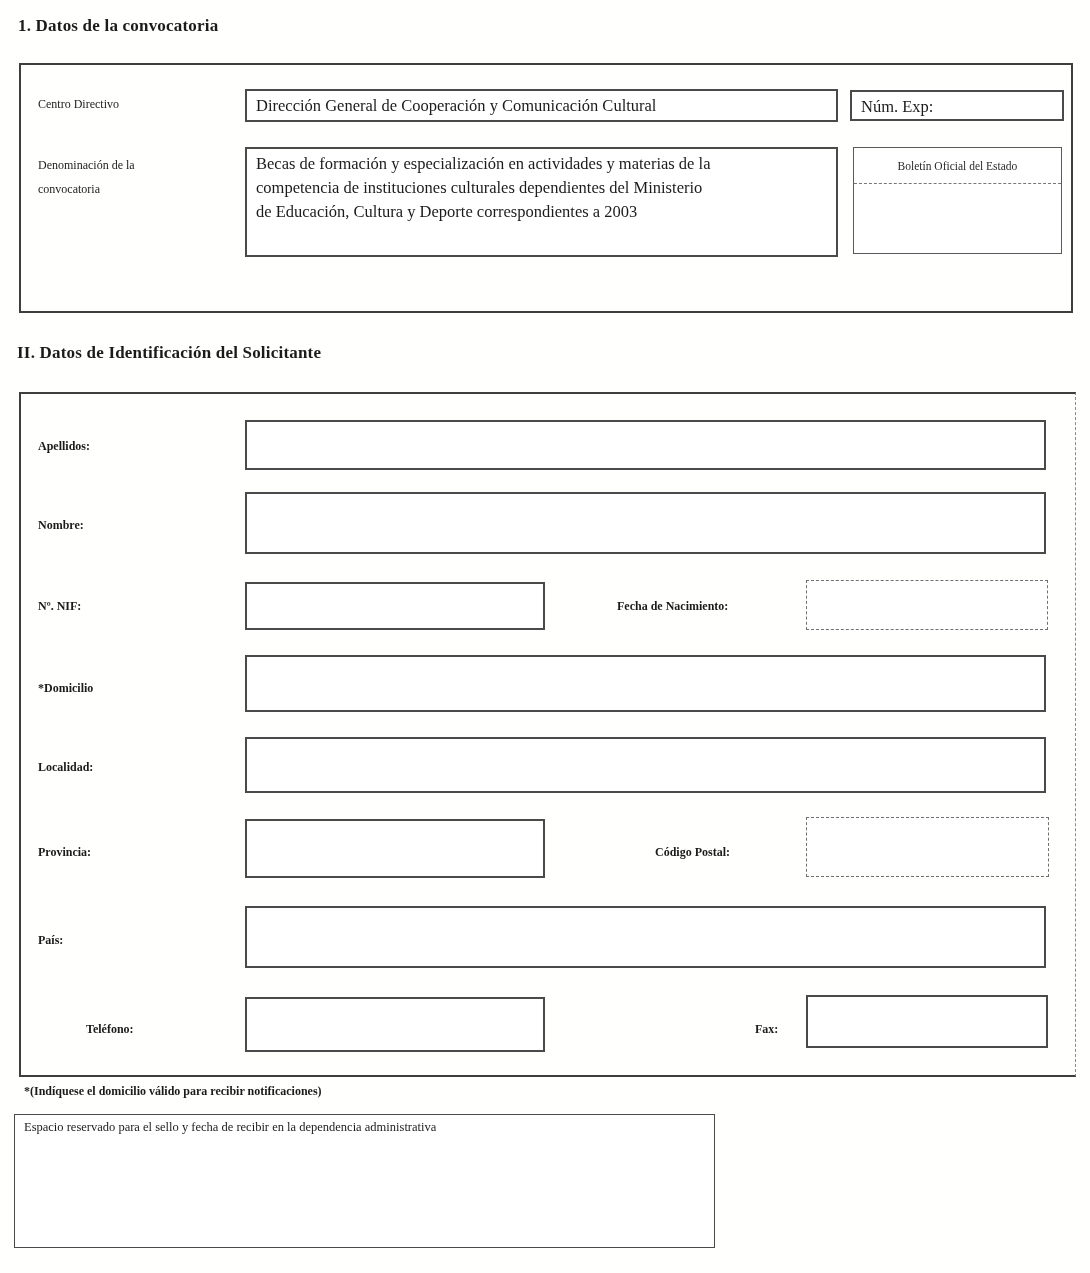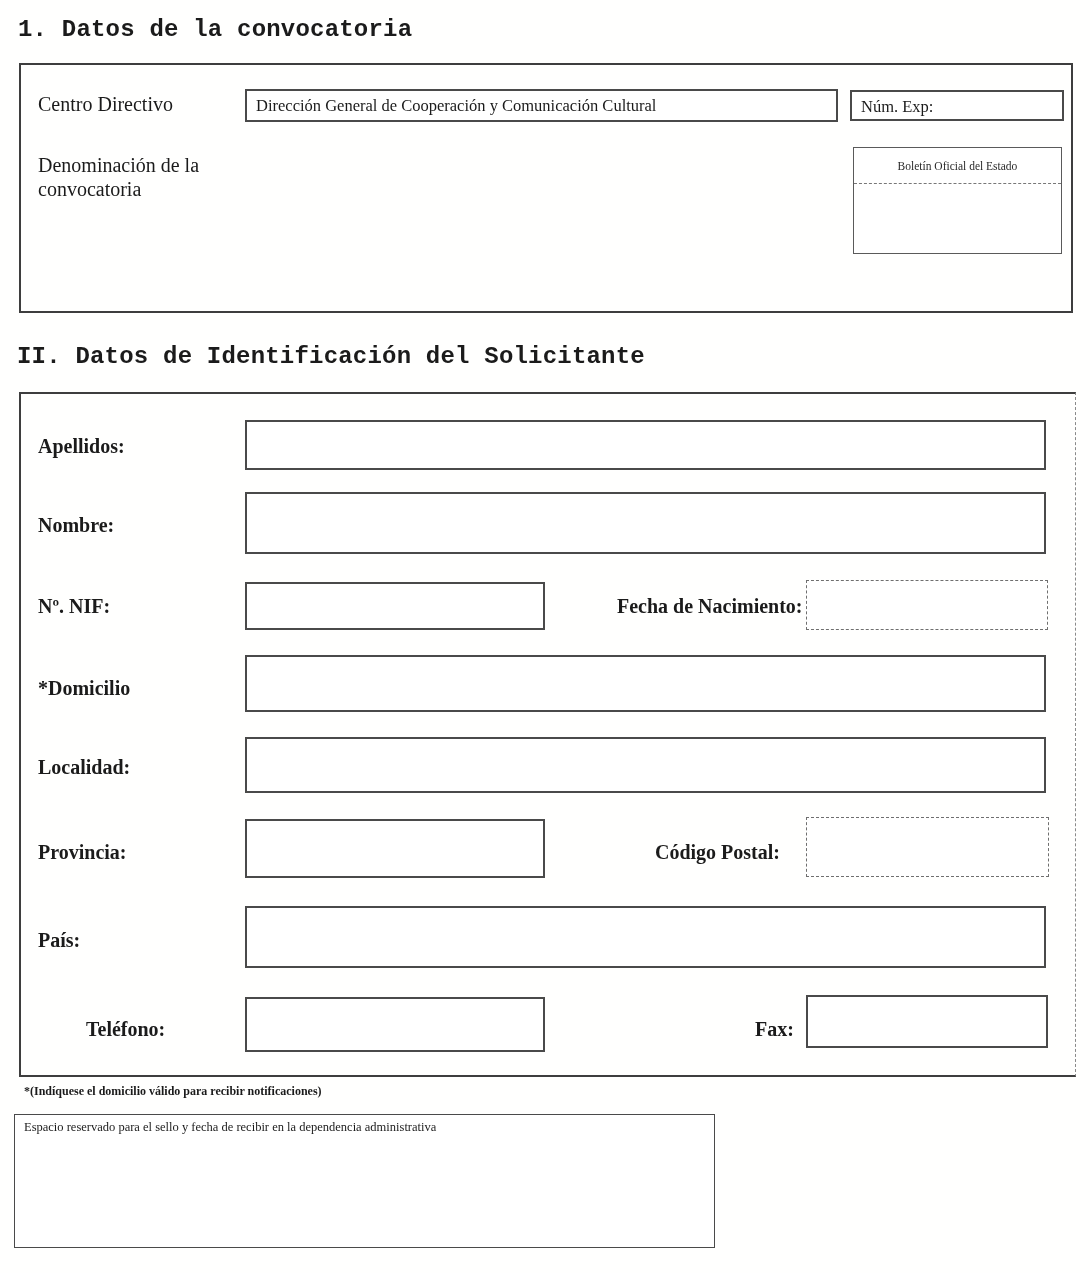--- a/index.html
+++ b/index.html
@@ -8,32 +8,31 @@
     width:1090px;height:1273px;
     margin:0 auto;
     background:#fffffe;
     color:#1b1b1b;
     font-family:"Liberation Serif","DejaVu Serif",serif;
     overflow:hidden;
   }
   .abs{position:absolute;}
   .heading{
     font-weight:bold;
-    font-size:24px;
+    font-size:17px;
     letter-spacing:.2px;
     white-space:nowrap;
-    font-family:Liberation Mono, monospace;
   }
   .outer-box{
     border:2px solid #3e3e3e;
     background:transparent;
   }
   .outer-box.sec2{border-right:1px dashed #8a8a8a;}
   .field-label{
-    font-size:20px;
+    font-size:12px;
     white-space:pre-line;
     line-height:24px;
   }
   .field-label.bold{font-weight:bold;}
   .field-box{
     border:2px solid #4a4a4a;
     background:#fff;
     box-sizing:border-box;
     font-size:16.5px;
     line-height:24px;
@@ -93,20 +92,25 @@
   <div class="abs field-box" style="left:245px;top:89px;width:593px;height:33px;">
     <div class="val">Dirección General de Cooperación y  Comunicación Cultural</div>
   </div>
 
   <div class="abs field-box" style="left:850px;top:90px;width:214px;height:31px;">
     <div class="val">Núm. Exp:</div>
   </div>
 
   <div class="abs field-label" style="left:38px;top:153px;width:185px;">Denominación de la
 convocatoria</div>
+  <div class="abs field-box" style="left:245px;top:147px;width:593px;height:110px;">
+    <div class="val">Becas de formación y especialización en actividades y materias de la
+competencia de instituciones culturales dependientes del Ministerio
+de Educación, Cultura y Deporte correspondientes a  2003</div>
+  </div>
 
   <div class="abs boletin" style="left:853px;top:147px;width:209px;height:107px;">
     <div class="row hdr">Boletín Oficial del Estado</div>
     <div class="row empty"></div>
   </div>
 
   <div class="abs heading" style="left:17px;top:343px;">II. Datos de Identificación del Solicitante</div>
 
   <div class="abs outer-box sec2" style="left:19px;top:392px;width:1054px;height:681px;"></div>
 

